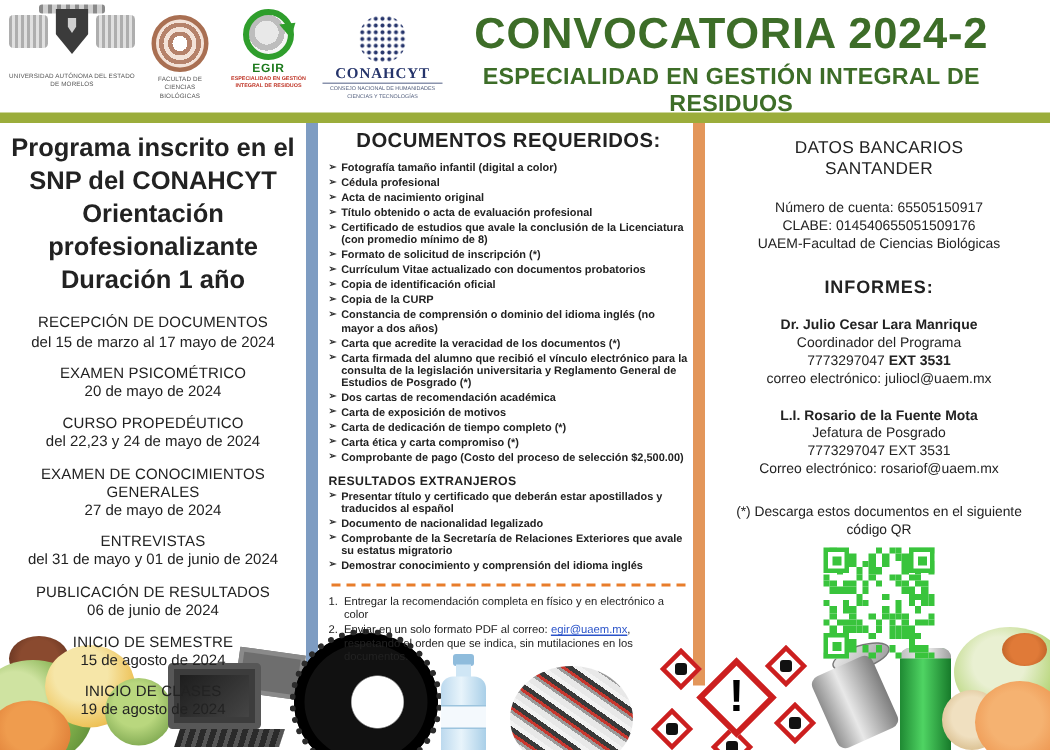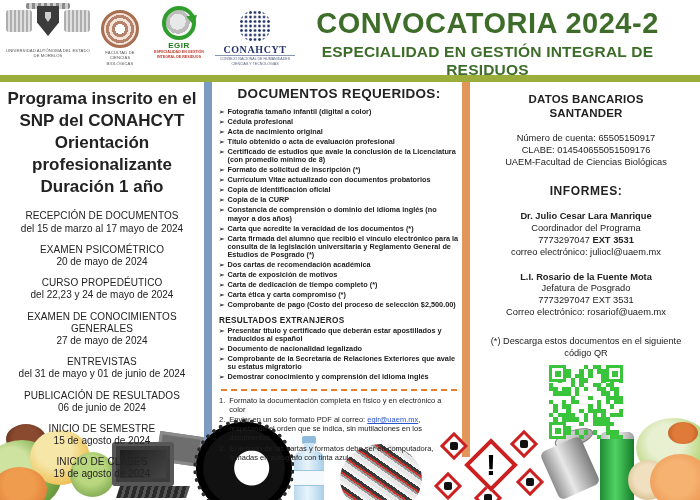--- a/index.html
+++ b/index.html
@@ -60,21 +60,21 @@
   ul.doclist .blt{flex:0 0 auto;font-size:6.5px;line-height:1.3;color:#333;}
   .foreign-title{font-size:8.2px;font-weight:800;margin:6px 0 2px 0;letter-spacing:.3px;}
   .dashline{border:none;border-top:2px dashed #e87d2b;margin:7px 2px 6px 2px;}
   .notes{font-size:7.5px;line-height:1.18;}
   .note{display:flex;gap:4px;margin-bottom:2px;}
   .note .n{flex:0 0 auto;}
   .note a{color:#2a53c9;text-decoration:underline;cursor:pointer;}
 
   
   .rightcol{position:absolute;left:476px;top:92px;width:220px;text-align:center;z-index:2;}
-  .bank-title{font-size:11.5px;font-weight:700;line-height:1.25;letter-spacing:.2px;}
+  .bank-title{font-size:11.5px;font-weight:400;line-height:1.25;letter-spacing:.2px;}
   .bank-lines{font-size:9.3px;line-height:1.3;margin-top:11px;}
   .informes{font-size:12px;font-weight:800;letter-spacing:.6px;margin-top:16px;}
   .contact{margin-top:13px;font-size:9.3px;line-height:1.28;}
   .contact .cname{font-weight:bold;}
   .contact .ext{font-weight:bold;}
   .qr-note{font-size:9.2px;line-height:1.25;margin-top:17px;}
   .qr-wrap{position:relative;width:74px;height:74px;margin:6px auto 0 auto;}
   .qr-mods{position:absolute;inset:0;display:grid;grid-template-columns:repeat(17,1fr);grid-template-rows:repeat(17,1fr);}
   .qr-mods .m{background:transparent;}
   .qr-mods .m.on{background:#39c43c;}
@@ -309,29 +309,25 @@
           <span class="blt">➢</span>
           <span>Demostrar conocimiento y comprensión del idioma inglés</span>
         </li>
     </ul>
 
     <hr class="dashline">
 
     <div class="notes">
       <div class="note">
         <span class="n">1.</span>
-        <span>Formato la documentación completa en físico y en electrónico a color</span>
+        <span>Entregar la recomendación completa en físico y en electrónico a color</span>
       </div>
       <div class="note">
         <span class="n">2.</span>
         <span><span>Enviar en un solo formato PDF al correo: </span><a>egir@uaem.mx</a><span>, respetando el orden que se indica, sin mutilaciones en los documentos.</span></span>
-      </div>
-      <div class="note">
-        <span class="n">3.</span>
-        <span>El llenado de las cartas y formatos debe ser en computadora, firmadas en autógrafo con tinta azul.</span>
       </div>
     </div>
   </div>
 
   <div class="rightcol">
     <div class="bank-title">
       <div>DATOS BANCARIOS</div>
       <div>SANTANDER</div>
     </div>
     <div class="bank-lines">

